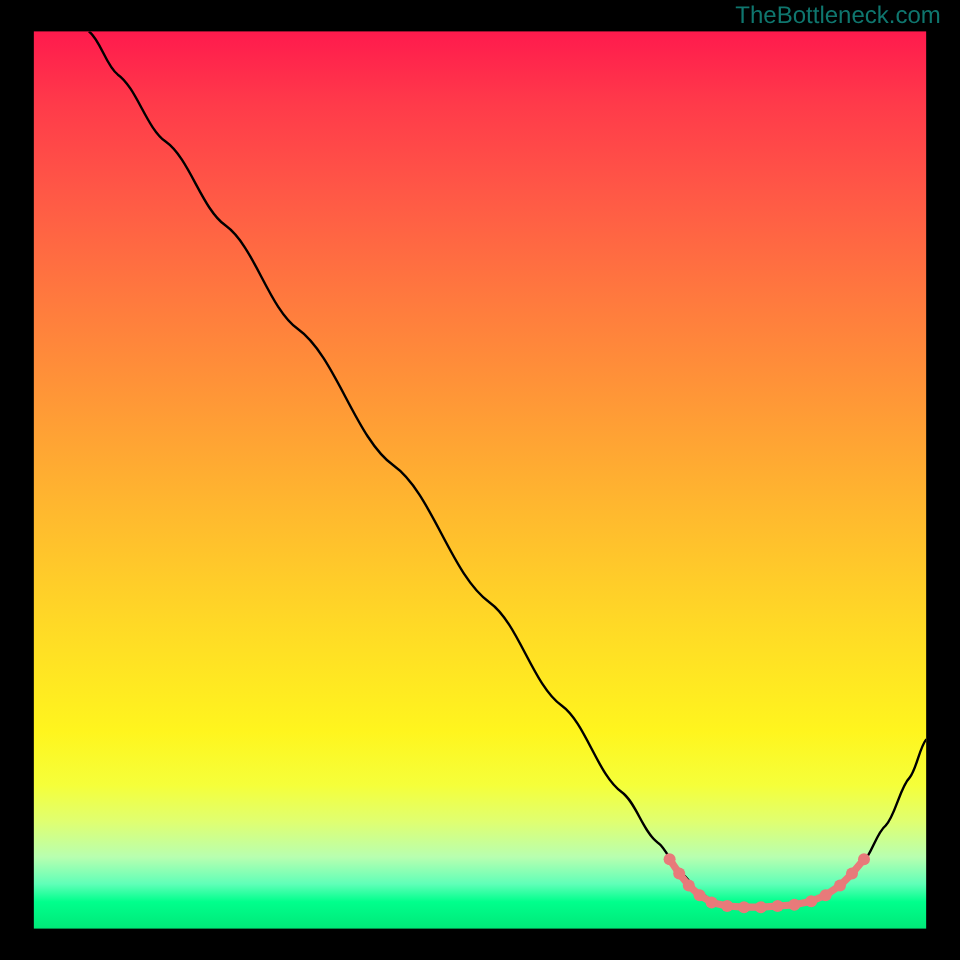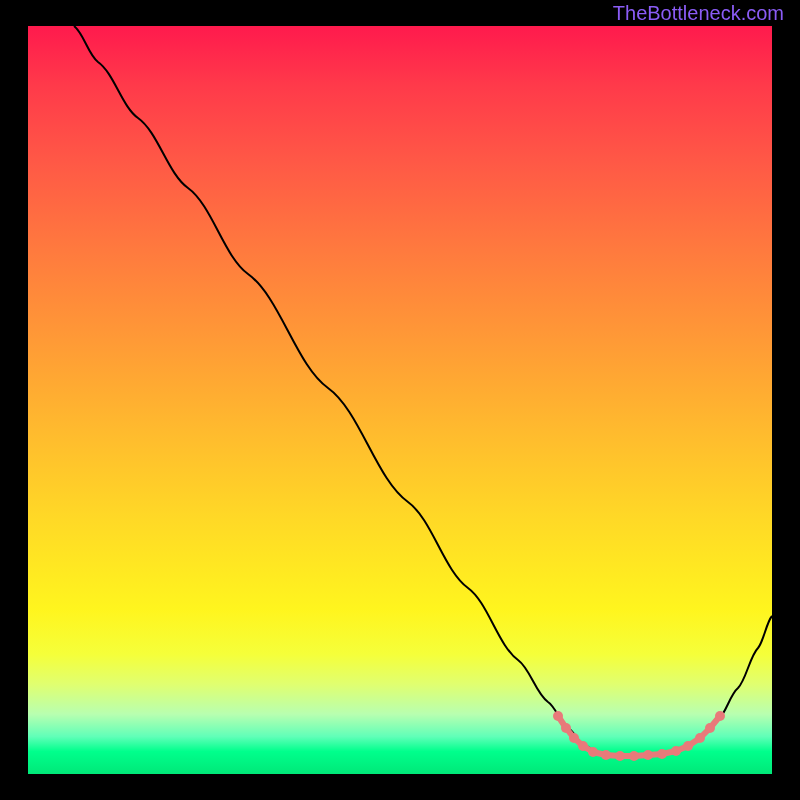--- a/index.html
+++ b/index.html
@@ -7,21 +7,21 @@
     width: 800px;
     height: 800px;
     background: #000;
     position: relative;
     font-family: Arial, sans-serif;
   }
   .watermark {
     position: absolute;
     top: 2px;
     right: 16px;
-    color: #8b5cf6;
+    color: #0f766e;
     font-size: 20px;
     font-weight: 500;
     z-index: 10;
   }
   .plot-area {
     position: absolute;
     left: 28px;
     top: 26px;
     width: 744px;
     height: 748px;

